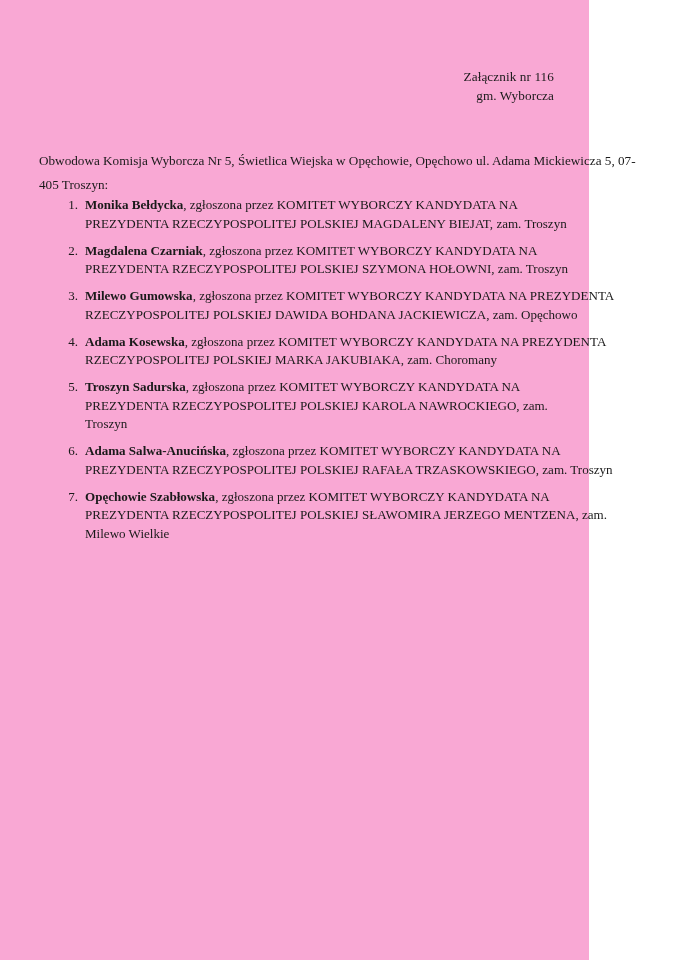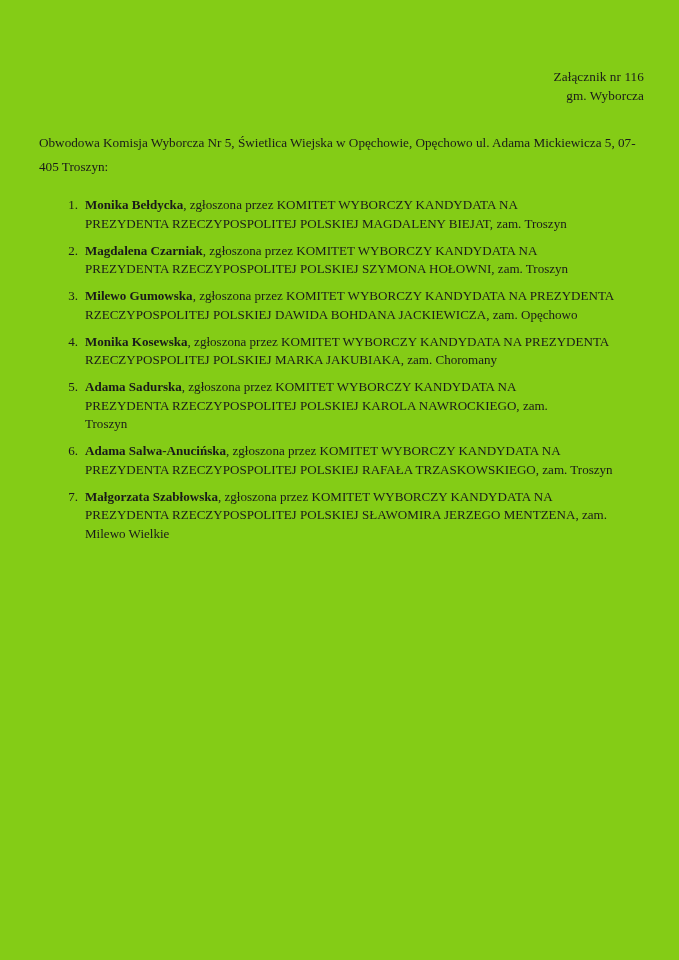--- a/index.html
+++ b/index.html
@@ -10,23 +10,23 @@
   }
   body {
     width: 679px;
     height: 960px;
     font-family: "Liberation Serif", "DejaVu Serif", serif;
     color: #1a1a1a;
     -webkit-font-smoothing: antialiased;
   }
   .page {
     position: relative;
-    width: 679px;
+    width: 589px;
     height: 960px;
-    background: #84cc16;
+    background: #f9a8d4;
     box-sizing: border-box;
   }
 
   
   .doc-header {
     position: absolute;
     top: 68px;
     right: 35px;
     text-align: right;
     line-height: 1.42;
@@ -34,21 +34,21 @@
     letter-spacing: 0.1px;
   }
   .doc-header .hline {
     display: block;
     white-space: nowrap;
   }
 
   
   .intro {
     position: absolute;
-    top: 118px;
+    top: 136px;
     left: 39px;
     width: 600px;
     font-size: 13.2px;
     line-height: 1.78;
     text-align: left;
   }
 
   
   .candidate-list {
     position: absolute;
@@ -113,33 +113,33 @@
       <span class="cand-name">Magdalena Czarniak</span><span class="cand-rest">, zgłoszona przez KOMITET WYBORCZY KANDYDATA NA PREZYDENTA RZECZYPOSPOLITEJ POLSKIEJ SZYMONA HOŁOWNI, zam. Troszyn</span>
     </li>
 
     <li class="candidate-item w-medium">
       <span class="item-number">3.</span>
       <span class="cand-name">Milewo Gumowska</span><span class="cand-rest">, zgłoszona przez KOMITET WYBORCZY KANDYDATA NA PREZYDENTA RZECZYPOSPOLITEJ POLSKIEJ DAWIDA BOHDANA JACKIEWICZA, zam. Opęchowo</span>
     </li>
 
     <li class="candidate-item w-wide">
       <span class="item-number">4.</span>
-      <span class="cand-name">Monika Kosewska</span><span class="cand-rest">, zgłoszona przez KOMITET WYBORCZY KANDYDATA NA PREZYDENTA RZECZYPOSPOLITEJ POLSKIEJ MARKA JAKUBIAKA, zam. Choromany</span>
+      <span class="cand-name">Adama Kosewska</span><span class="cand-rest">, zgłoszona przez KOMITET WYBORCZY KANDYDATA NA PREZYDENTA RZECZYPOSPOLITEJ POLSKIEJ MARKA JAKUBIAKA, zam. Choromany</span>
     </li>
 
     <li class="candidate-item w-narrow">
       <span class="item-number">5.</span>
-      <span class="cand-name">Adama Sadurska</span><span class="cand-rest">, zgłoszona przez KOMITET WYBORCZY KANDYDATA NA PREZYDENTA RZECZYPOSPOLITEJ POLSKIEJ KAROLA NAWROCKIEGO, zam. Troszyn</span>
+      <span class="cand-name">Troszyn Sadurska</span><span class="cand-rest">, zgłoszona przez KOMITET WYBORCZY KANDYDATA NA PREZYDENTA RZECZYPOSPOLITEJ POLSKIEJ KAROLA NAWROCKIEGO, zam. Troszyn</span>
     </li>
 
     <li class="candidate-item w-medium">
       <span class="item-number">6.</span>
       <span class="cand-name">Adama Salwa-Anucińska</span><span class="cand-rest">, zgłoszona przez KOMITET WYBORCZY KANDYDATA NA PREZYDENTA RZECZYPOSPOLITEJ POLSKIEJ RAFAŁA TRZASKOWSKIEGO, zam. Troszyn</span>
     </li>
 
     <li class="candidate-item w-medium">
       <span class="item-number">7.</span>
-      <span class="cand-name">Małgorzata Szabłowska</span><span class="cand-rest">, zgłoszona przez KOMITET WYBORCZY KANDYDATA NA PREZYDENTA RZECZYPOSPOLITEJ POLSKIEJ SŁAWOMIRA JERZEGO MENTZENA, zam. Milewo Wielkie</span>
+      <span class="cand-name">Opęchowie Szabłowska</span><span class="cand-rest">, zgłoszona przez KOMITET WYBORCZY KANDYDATA NA PREZYDENTA RZECZYPOSPOLITEJ POLSKIEJ SŁAWOMIRA JERZEGO MENTZENA, zam. Milewo Wielkie</span>
     </li>
 
   </ol>
 
 </div>
 
 </body></html>

